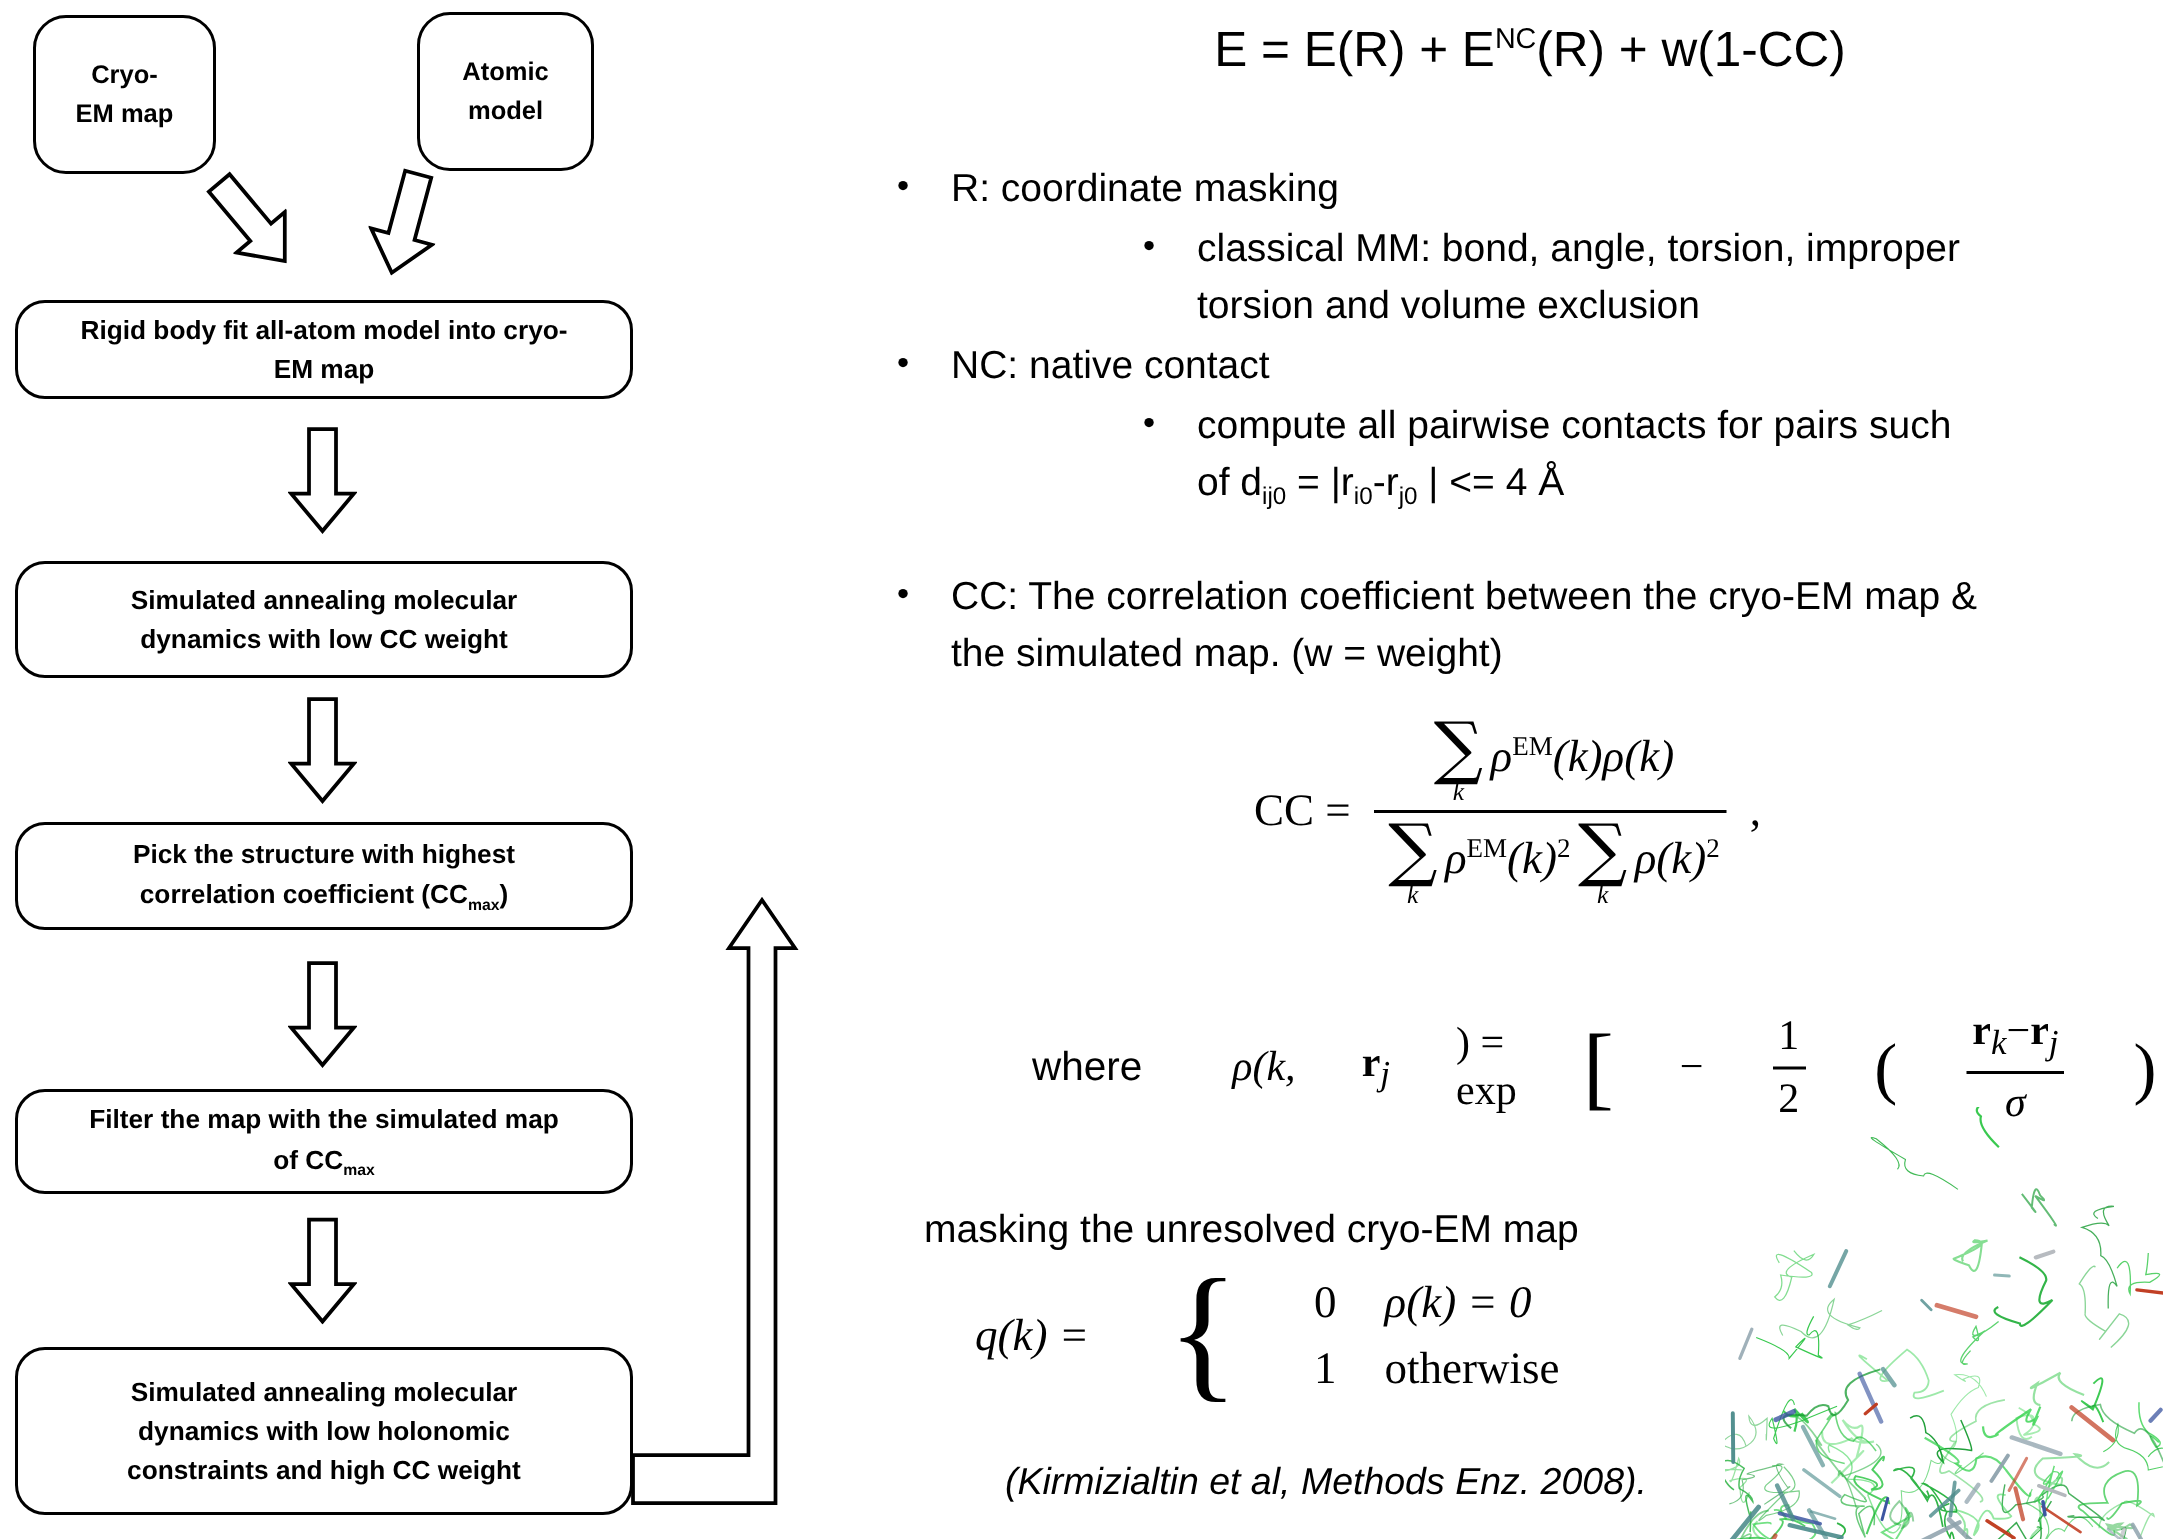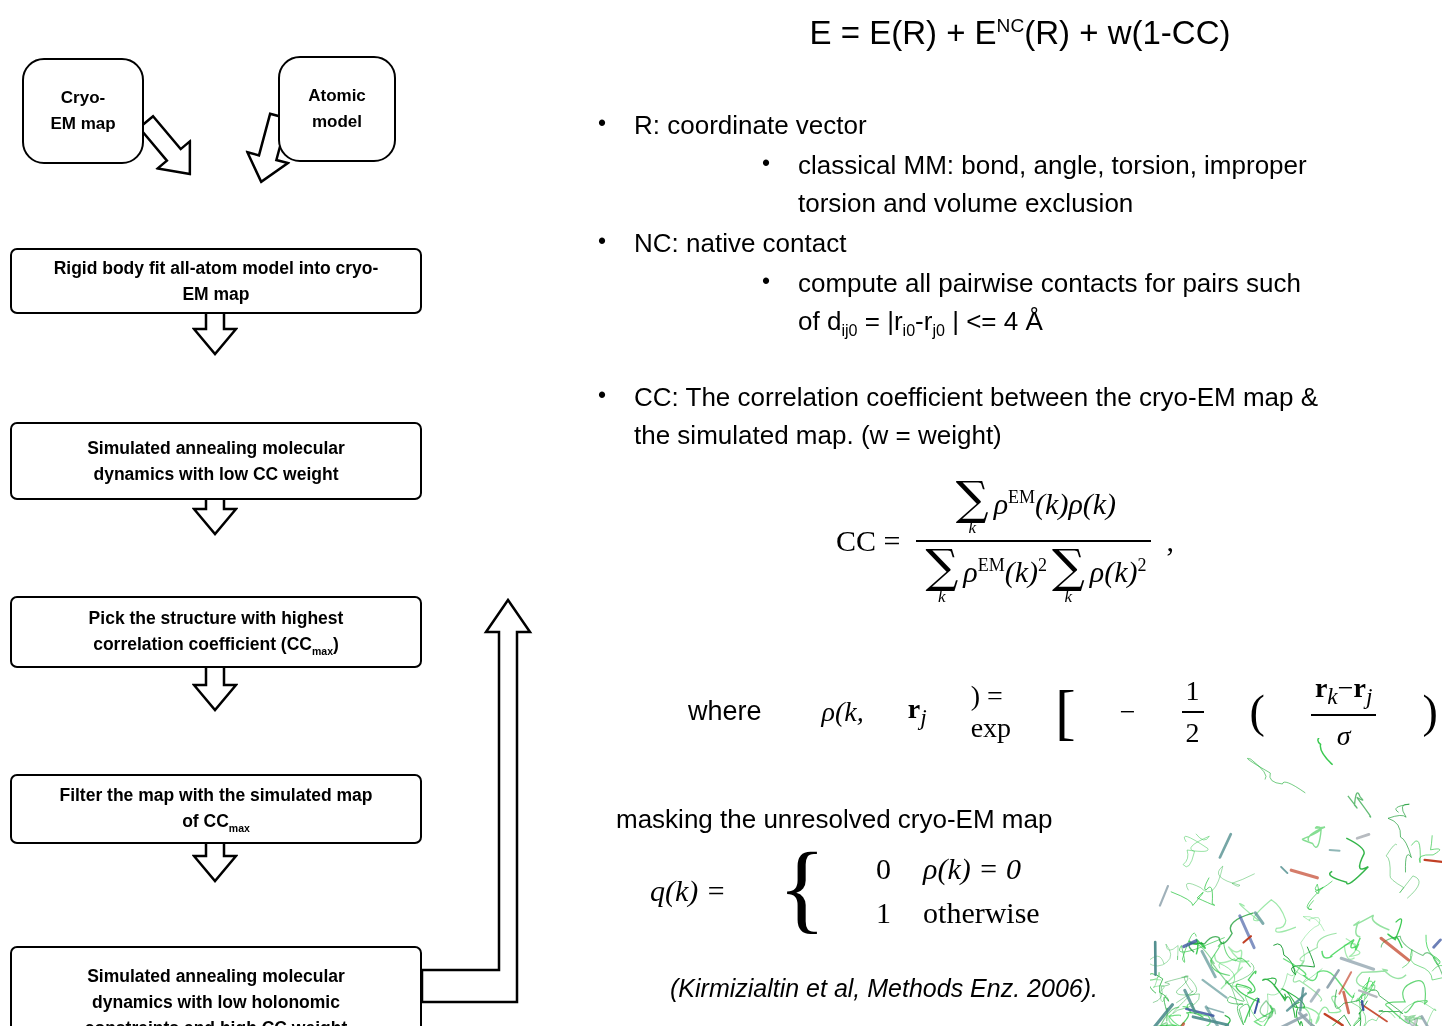--- a/index.html
+++ b/index.html
@@ -2,23 +2,23 @@
 <html><head>
 <meta charset="utf-8">
 <style>
   * { margin:0; padding:0; box-sizing:border-box; }
   html,body { background:#fff; }
   body { width:1442px; height:1026px; font-family:"Liberation Sans", sans-serif; color:#000; }
   .slide { position:relative; width:1442px; height:1026px; background:#fff; overflow:hidden; }
 
   
   .fbox { position:absolute; display:flex; flex-direction:column; justify-content:center; align-items:center;
-          border:2.5px solid #000; background:#fff; text-align:center; z-index:2;margin-top:48px; }
+          border:2.5px solid #000; background:#fff; text-align:center; z-index:2; }
   .round { border-radius:22px; font-size:17px; font-weight:600; line-height:1.55; }
-  .proc  { border-radius:7px; font-size:17.5px; font-weight:600; line-height:1.5; }
+  .proc  { border-radius:20px; font-size:17.5px; font-weight:600; line-height:1.5; }
   .fbox sub { font-size:0.6em; }
   .arr, .loop { position:absolute; z-index:1; }
 
   
   .title-eq { position:absolute; left:730px; top:14px; width:580px; text-align:center; font-size:33px; }
   .title-eq sup { font-size:0.58em; }
   .brow { position:absolute; display:flex; align-items:flex-start; font-size:26px; }
   .dot  { width:36px; font-size:23px; padding-top:4px; }
   .line { line-height:38px; white-space:nowrap; }
   .brow sub { font-size:0.62em; }
@@ -119,21 +119,21 @@
     <path d="M93,5 L115,37 L102,37 L102,407 L7,407 L7,375 L84,375 L84,37 L71,37 Z" fill="#fff" stroke="#000" stroke-width="2.5"></path>
   </svg>
 
   <div class="title-eq">
     <span>E = E(R) + E</span><sup>NC</sup><span>(R) + w(1-CC)</span>
   </div>
 
   <div class="brow" style="left:598px;top:106px">
     <span class="dot">•</span>
     <div class="btxt">
-        <div class="line">R: coordinate vector</div>
+        <div class="line">R: coordinate masking</div>
       </div>
   </div>
 
   <div class="brow" style="left:762px;top:146px">
     <span class="dot">•</span>
     <div class="btxt">
       <div class="line">classical MM: bond, angle, torsion, improper</div>
       <div class="line">torsion and volume exclusion</div>
     </div>
   </div>
@@ -215,21 +215,21 @@
     <span class="cases-lhs">q(k) =</span>
     <span class="brace">{</span>
     <span class="cases-grid">
       <span class="mr">0</span>
         <span class="mi">ρ(k) = 0</span>
       <span class="mr">1</span>
         <span class="mr">otherwise</span>
     </span>
   </div>
 
-  <div class="citation">(Kirmizialtin et al, Methods Enz. 2006).</div>
+  <div class="citation">(Kirmizialtin et al, Methods Enz. 2008).</div>
 
   <svg id="mol-art" class="mol" width="292" height="288" viewBox="0 0 292 288">
       <path d="M282.1,233.3 q10.3,-13.7 22.4,4.7 q11.9,-3.6 -22.3,4.0 q-0.3,-9.9 -13.2,-13.9 q-12.3,-3.2 -7.1,-16.5 q2.0,12.0 -9.7,18.3" fill="none" stroke="#27c43f" stroke-width="0.74" opacity="0.80"></path>
       <path d="M255.0,280.1 q5.5,4.8 15.0,-1.8 q9.4,4.8 -15.2,0.1 q3.5,5.4 9.7,-0.7 q-13.5,0.9 3.7,10.5" fill="none" stroke="#1fae37" stroke-width="1.46" opacity="0.47"></path>
       <path d="M42.6,205.0 q8.3,-0.6 21.9,20.8 q-11.9,-12.3 11.8,17.6 q10.7,10.5 17.3,17.5" fill="none" stroke="#1fae37" stroke-width="1.19" opacity="0.52"></path>
       <path d="M245.2,279.9 q-10.2,-14.3 -18.9,2.9 q-8.4,-7.0 -16.4,15.7 q-8.0,14.4 5.8,-14.4 q1.3,-12.9 -14.3,-19.7 q-1.2,1.2 3.4,-9.7" fill="none" stroke="#27c43f" stroke-width="0.79" opacity="0.62"></path>
       <path d="M74.7,277.4 q13.1,5.2 -5.6,14.0 q9.2,8.6 4.8,10.0 q2.2,10.8 21.8,21.4 q-7.3,8.3 -22.1,8.5" fill="none" stroke="#1fae37" stroke-width="1.23" opacity="0.92"></path>
       <path d="M46.3,198.6 q-2.9,-13.0 -13.9,22.4 q5.0,11.0 -1.0,-13.5 q-8.7,12.5 21.1,1.2 q-2.8,0.9 22.2,-9.2" fill="none" stroke="#27c43f" stroke-width="0.73" opacity="0.90"></path>
       <path d="M39.1,202.7 q4.3,5.9 12.4,1.9 q9.5,12.7 -5.3,-3.5 q3.2,5.5 0.1,15.3" fill="none" stroke="#27c43f" stroke-width="1.49" opacity="0.85"></path>
       <path d="M245.6,184.4 q12.2,-12.3 -0.4,17.3 q-14.5,-10.7 -0.4,-0.9 q1.4,-6.2 7.4,9.3" fill="none" stroke="#27c43f" stroke-width="1.29" opacity="0.89"></path>

